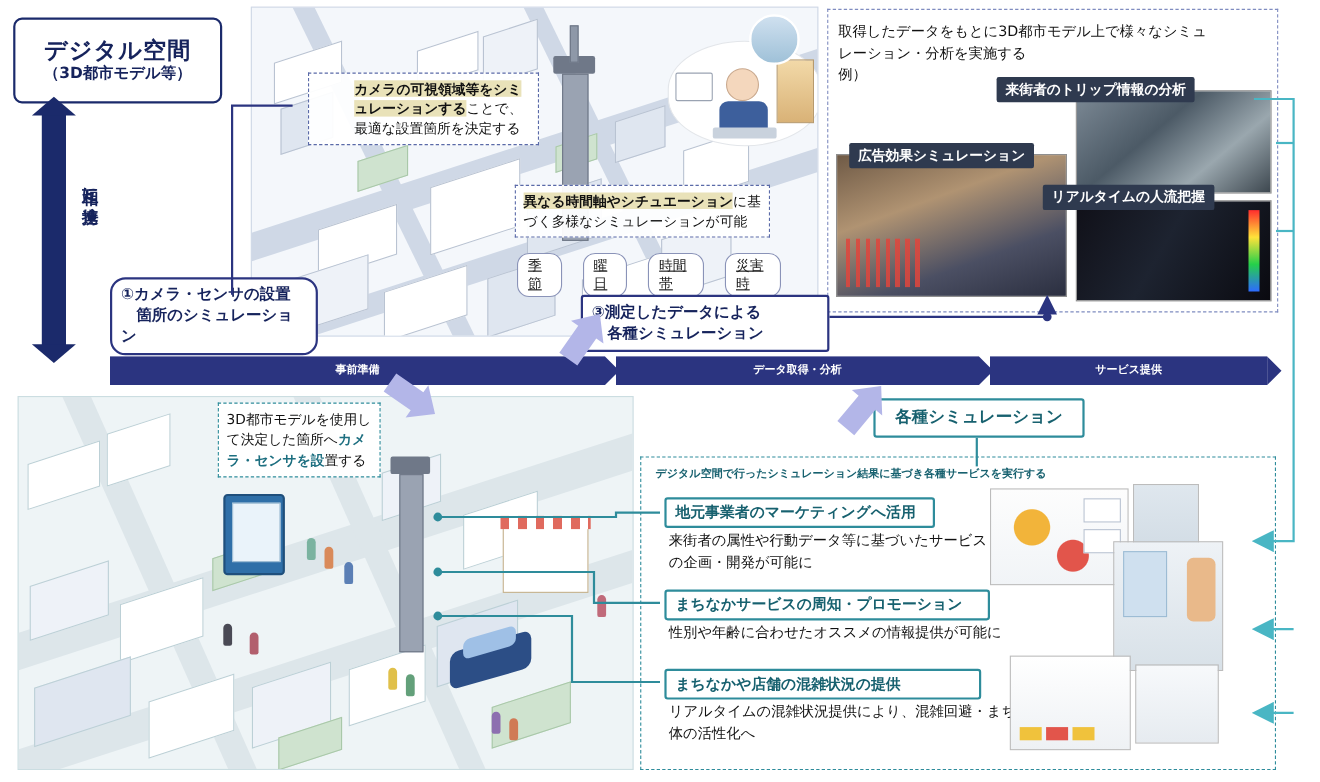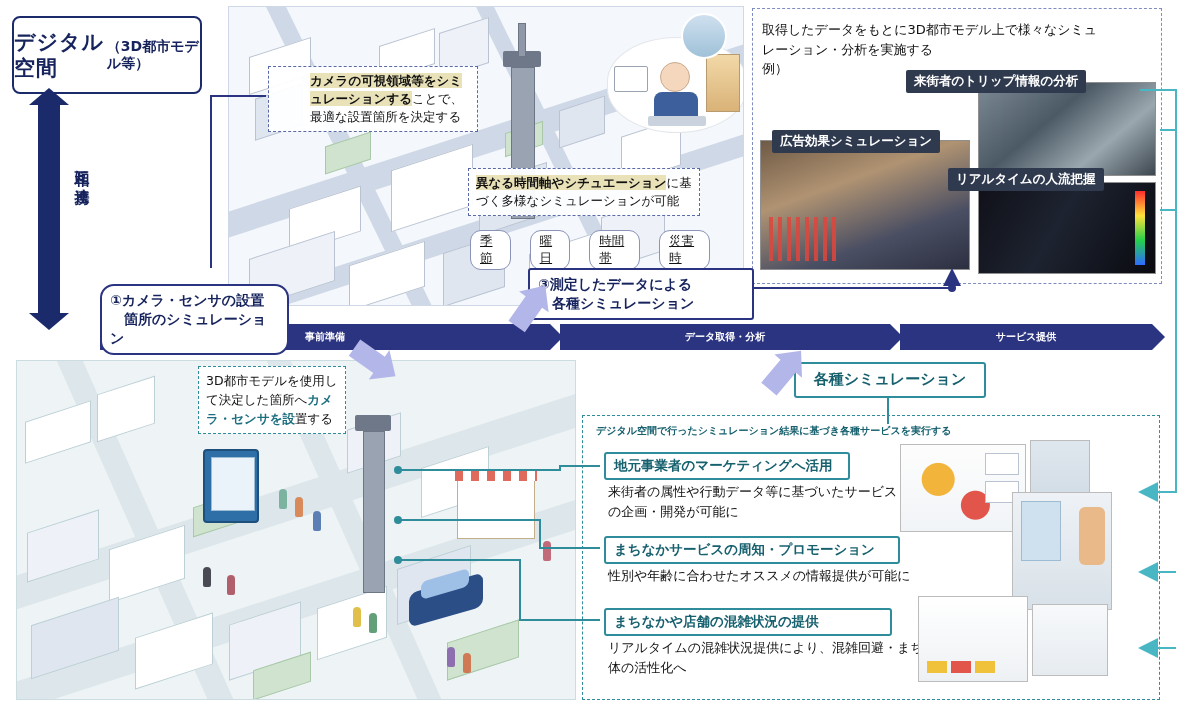--- a/index.html
+++ b/index.html
@@ -11,21 +11,21 @@
     overflow:hidden;
     color:#111;
   }
   #stage{position:absolute;left:0;top:0;width:1200px;height:711px;}
   .abs{position:absolute;box-sizing:border-box;}
 
   
   .digital-label{
     left:12px;top:16px;width:190px;height:78px;
     background:#ffffff;border:2px solid #1b2a6b;border-radius:8px;
-    display:flex;align-items:center;justify-content:center;
+    display:flex;flex-direction:column;align-items:center;justify-content:center;
     color:#16235c;font-weight:bold;line-height:1.25;
   }
   .digital-label .t1{font-size:21px;letter-spacing:1px;}
   .digital-label .t2{font-size:14px;}
 
   .real-label{
     left:18px;top:400px;width:178px;height:58px;
     background:#ffffff;border:2px solid #2e8c9b;border-radius:8px;
     display:flex;align-items:center;justify-content:center;
     color:#1d6f80;font-weight:bold;font-size:21px;letter-spacing:2px;
@@ -68,40 +68,40 @@
     left:582px;top:415px;width:578px;height:285px;
     background:#ffffff;border:1px dashed #2e8c9b;
   }
 
   
   .stepbox{
     background:#fff;border:2px solid #2b3480;border-radius:3px;
     color:#16235c;font-weight:bold;font-size:14px;line-height:1.35;
     padding:5px 8px;
   }
-  .step1{left:100px;top:284px;width:189px;border-radius:14px;}
+  .step1{left:100px;top:252px;width:189px;border-radius:14px;}
   .step3{left:528px;top:268px;width:226px;}
   .step2{
     left:358px;top:362px;width:140px;
     background:#fff;border:2px solid #2e8c9b;border-radius:3px;
     color:#17616f;font-weight:bold;font-size:14px;line-height:1.35;padding:5px 8px;
   }
   .step4{
     left:794px;top:362px;width:192px;
     background:#fff;border:2px solid #2e8c9b;border-radius:3px;
     color:#17616f;font-weight:bold;font-size:15px;line-height:1.3;padding:6px 8px;text-align:center;
   }
 
   
   .callout{
     background:rgba(255,255,255,.94);border:1px dashed #5a6aa8;
     font-size:12.5px;line-height:1.45;padding:5px 7px;color:#111;
   }
   .callout b{background:#e9e2b9;font-weight:bold;}
-  .co1{left:268px;top:66px;width:210px;padding-left:41px;}
+  .co1{left:280px;top:66px;width:210px;padding-left:41px;}
   .co2{left:468px;top:168px;width:232px;}
   .chiplist{left:470px;top:230px;width:240px;display:flex;gap:19px;text-decoration:underline;}
   .chip{
     background:#fff;border:1px solid #8a93b8;border-radius:11px;
     font-size:12.5px;padding:2px 9px;color:#222;
   }
 
   
   .sim-text{left:762px;top:20px;width:340px;font-size:13px;line-height:1.5;color:#111;}
   .tag-dark{

